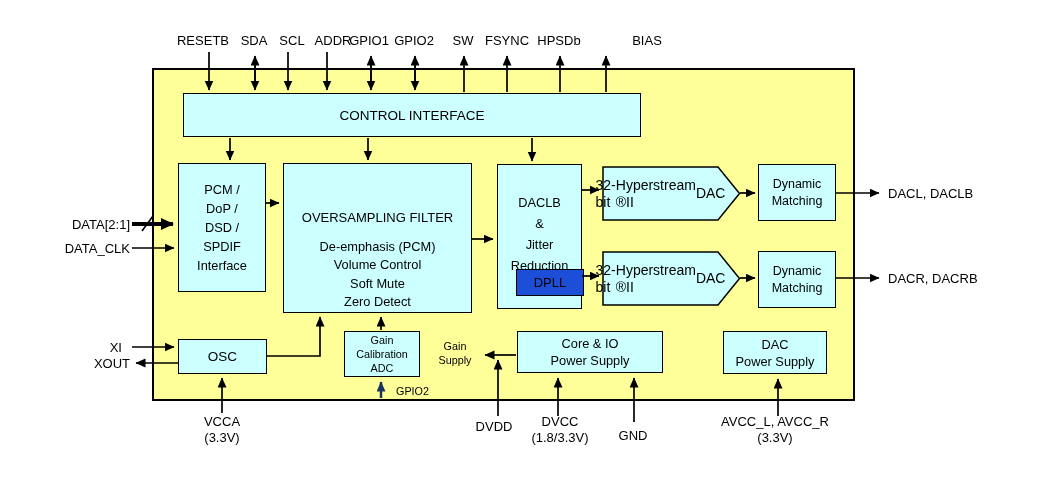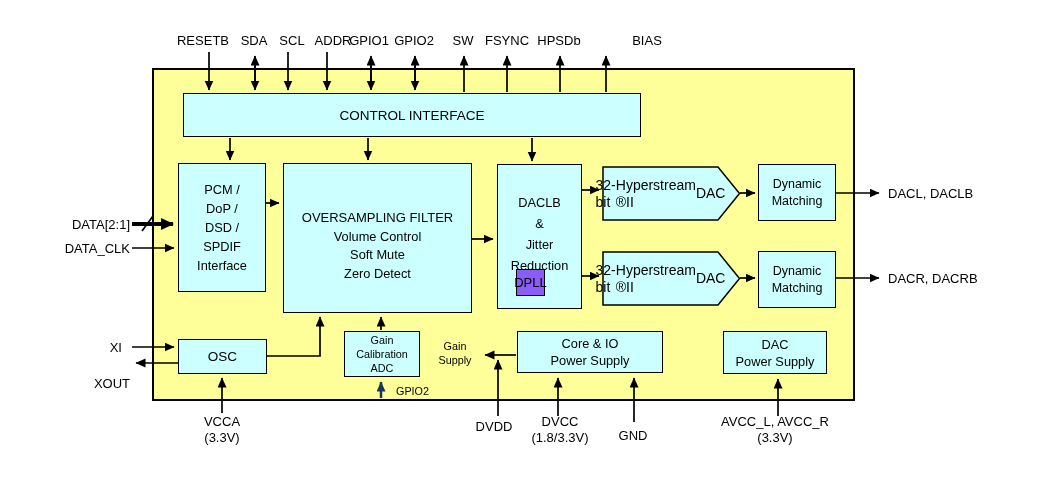--- a/index.html
+++ b/index.html
@@ -13,22 +13,22 @@
        text-align:center;line-height:19px;font-size:12.8px;}
   .pin-label{font-size:13px;white-space:nowrap;}
   .toplabel{top:33px;text-align:center;width:90px;font-size:13px;}
   .small{font-size:10.8px;line-height:14px;text-align:center;}
   .blabel{font-size:13px;line-height:16px;text-align:center;white-space:nowrap;}
   svg.overlay{position:absolute;left:0;top:0;width:1053px;height:494px;pointer-events:none;}
   .penta{position:absolute;}
   .penta .ptxt{position:absolute;left:0;top:0;width:117px;height:100%;
        display:flex;flex-direction:row;align-items:center;justify-content:center;
        font-size:14px;line-height:16.5px;text-align:left;}
-  .dpll{position:absolute;left:18px;top:104px;width:29px;height:27px;
-       background:#8b5cf6;border:1.5px solid #000;box-sizing:border-box;
+  .dpll{position:absolute;left:18px;top:104px;width:68px;height:27px;
+       background:#1d4ed8;border:1.5px solid #000;box-sizing:border-box;
        display:flex;align-items:center;justify-content:center;font-size:13px;}
 </style>
 </head>
 <body>
 
 <div class="abs chip"></div>
 
 <div class="abs toplabel pin-label" style="left:158px;">RESETB</div>
 <div class="abs toplabel pin-label" style="left:209px;">SDA</div>
 <div class="abs toplabel pin-label" style="left:247px;">SCL</div>
@@ -47,20 +47,21 @@
 <div class="abs blk" style="left:178px;top:163px;width:88px;height:129px;">
   <span>PCM /</span>
   <span>DoP /</span>
   <span>DSD /</span>
   <span>SPDIF</span>
   <span>Interface</span>
 </div>
 
 <div class="abs blk" style="left:283px;top:163px;width:189px;height:150px;justify-content:flex-start;padding-top:9px;line-height:18.5px;">
   <span style="font-size:13px;margin-top:36px;">OVERSAMPLING FILTER</span>
+  <span style="margin-top:10px;">De-emphasis (PCM)</span>
   <span>Volume Control</span>
   <span>Soft Mute</span>
   <span>Zero Detect</span>
 </div>
 
 <div class="abs blk" style="left:497px;top:164px;width:85px;height:145px;justify-content:flex-start;padding-top:27px;line-height:21px;">
   <span>DACLB</span>
   <span>&amp;</span>
   <span>Jitter</span>
   <span>Reduction</span>
@@ -116,21 +117,21 @@
 </div>
 
 <div class="abs blk" style="left:723px;top:331px;width:104px;height:43px;line-height:17px;">
   <span>DAC</span>
   <span>Power Supply</span>
 </div>
 
 <div class="abs pin-label" style="left:56px;top:217px;width:74px;text-align:right;">DATA[2:1]</div>
 <div class="abs pin-label" style="left:52px;top:241px;width:78px;text-align:right;">DATA_CLK</div>
 <div class="abs pin-label" style="left:90px;top:340px;width:32px;text-align:right;">XI</div>
-<div class="abs pin-label" style="left:76px;top:356px;width:54px;text-align:right;margin-top:20px;">XOUT</div>
+<div class="abs pin-label" style="left:76px;top:356px;width:54px;text-align:right;">XOUT</div>
 
 <div class="abs pin-label" style="left:888px;top:186px;">DACL, DACLB</div>
 <div class="abs pin-label" style="left:888px;top:271px;">DACR, DACRB</div>
 
 <div class="abs blabel" style="left:182px;top:414px;width:80px;">
   <div>VCCA</div>
   <div>(3.3V)</div>
 </div>
 <div class="abs blabel" style="left:464px;top:419px;width:60px;">DVDD</div>
 <div class="abs blabel" style="left:520px;top:414px;width:80px;">

